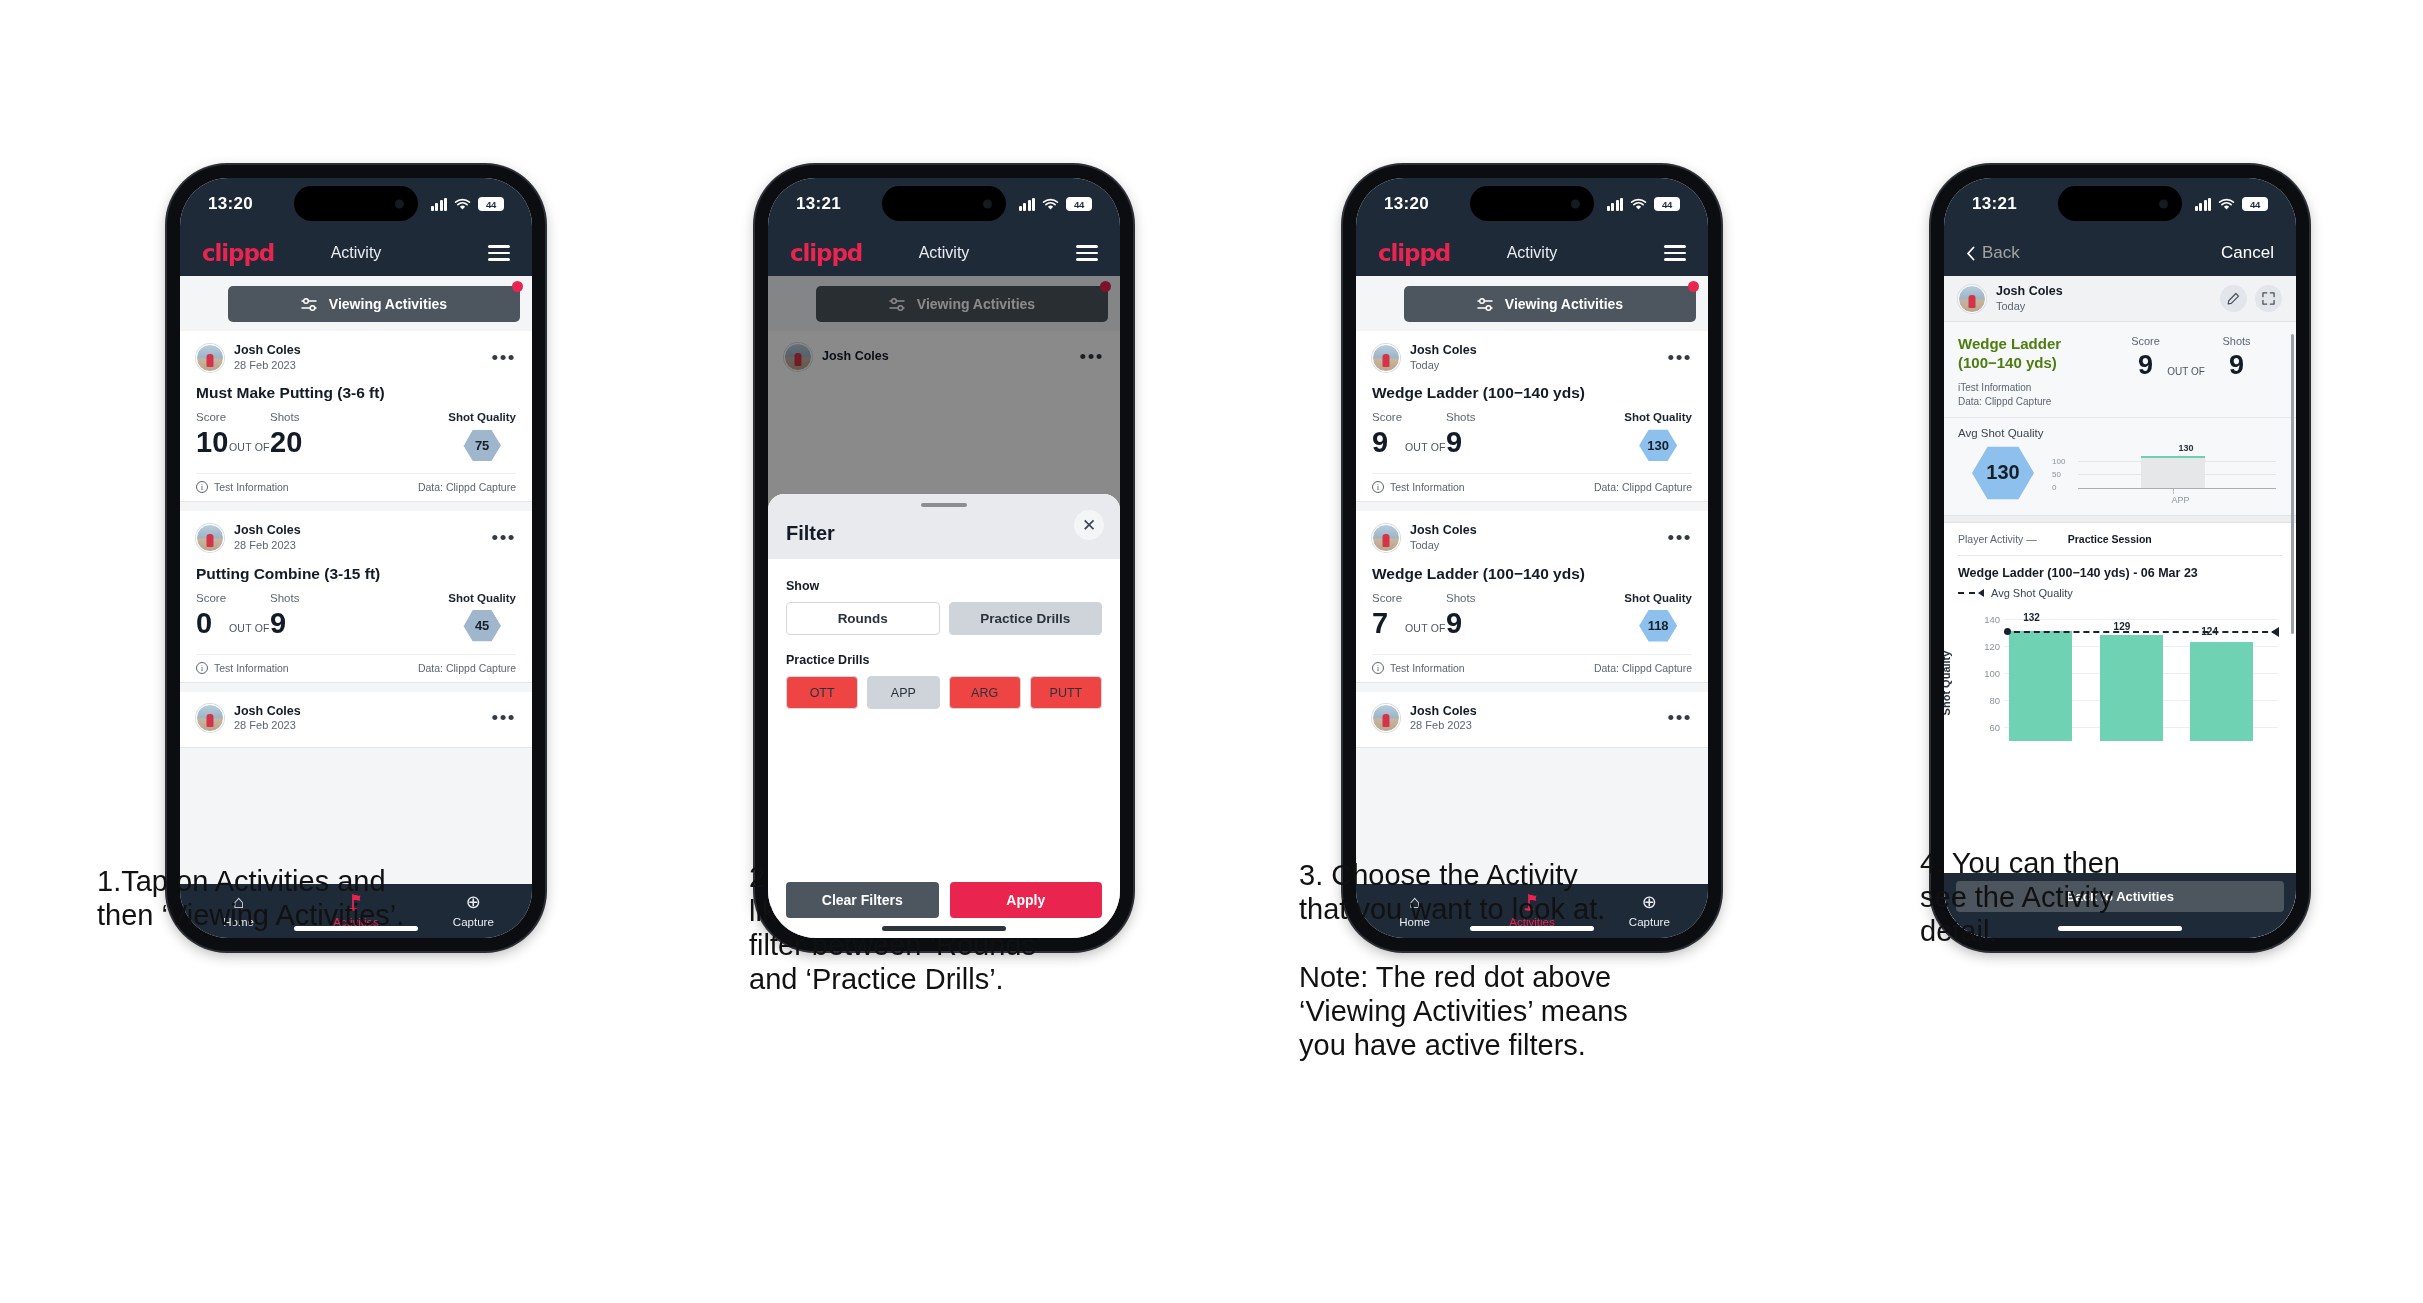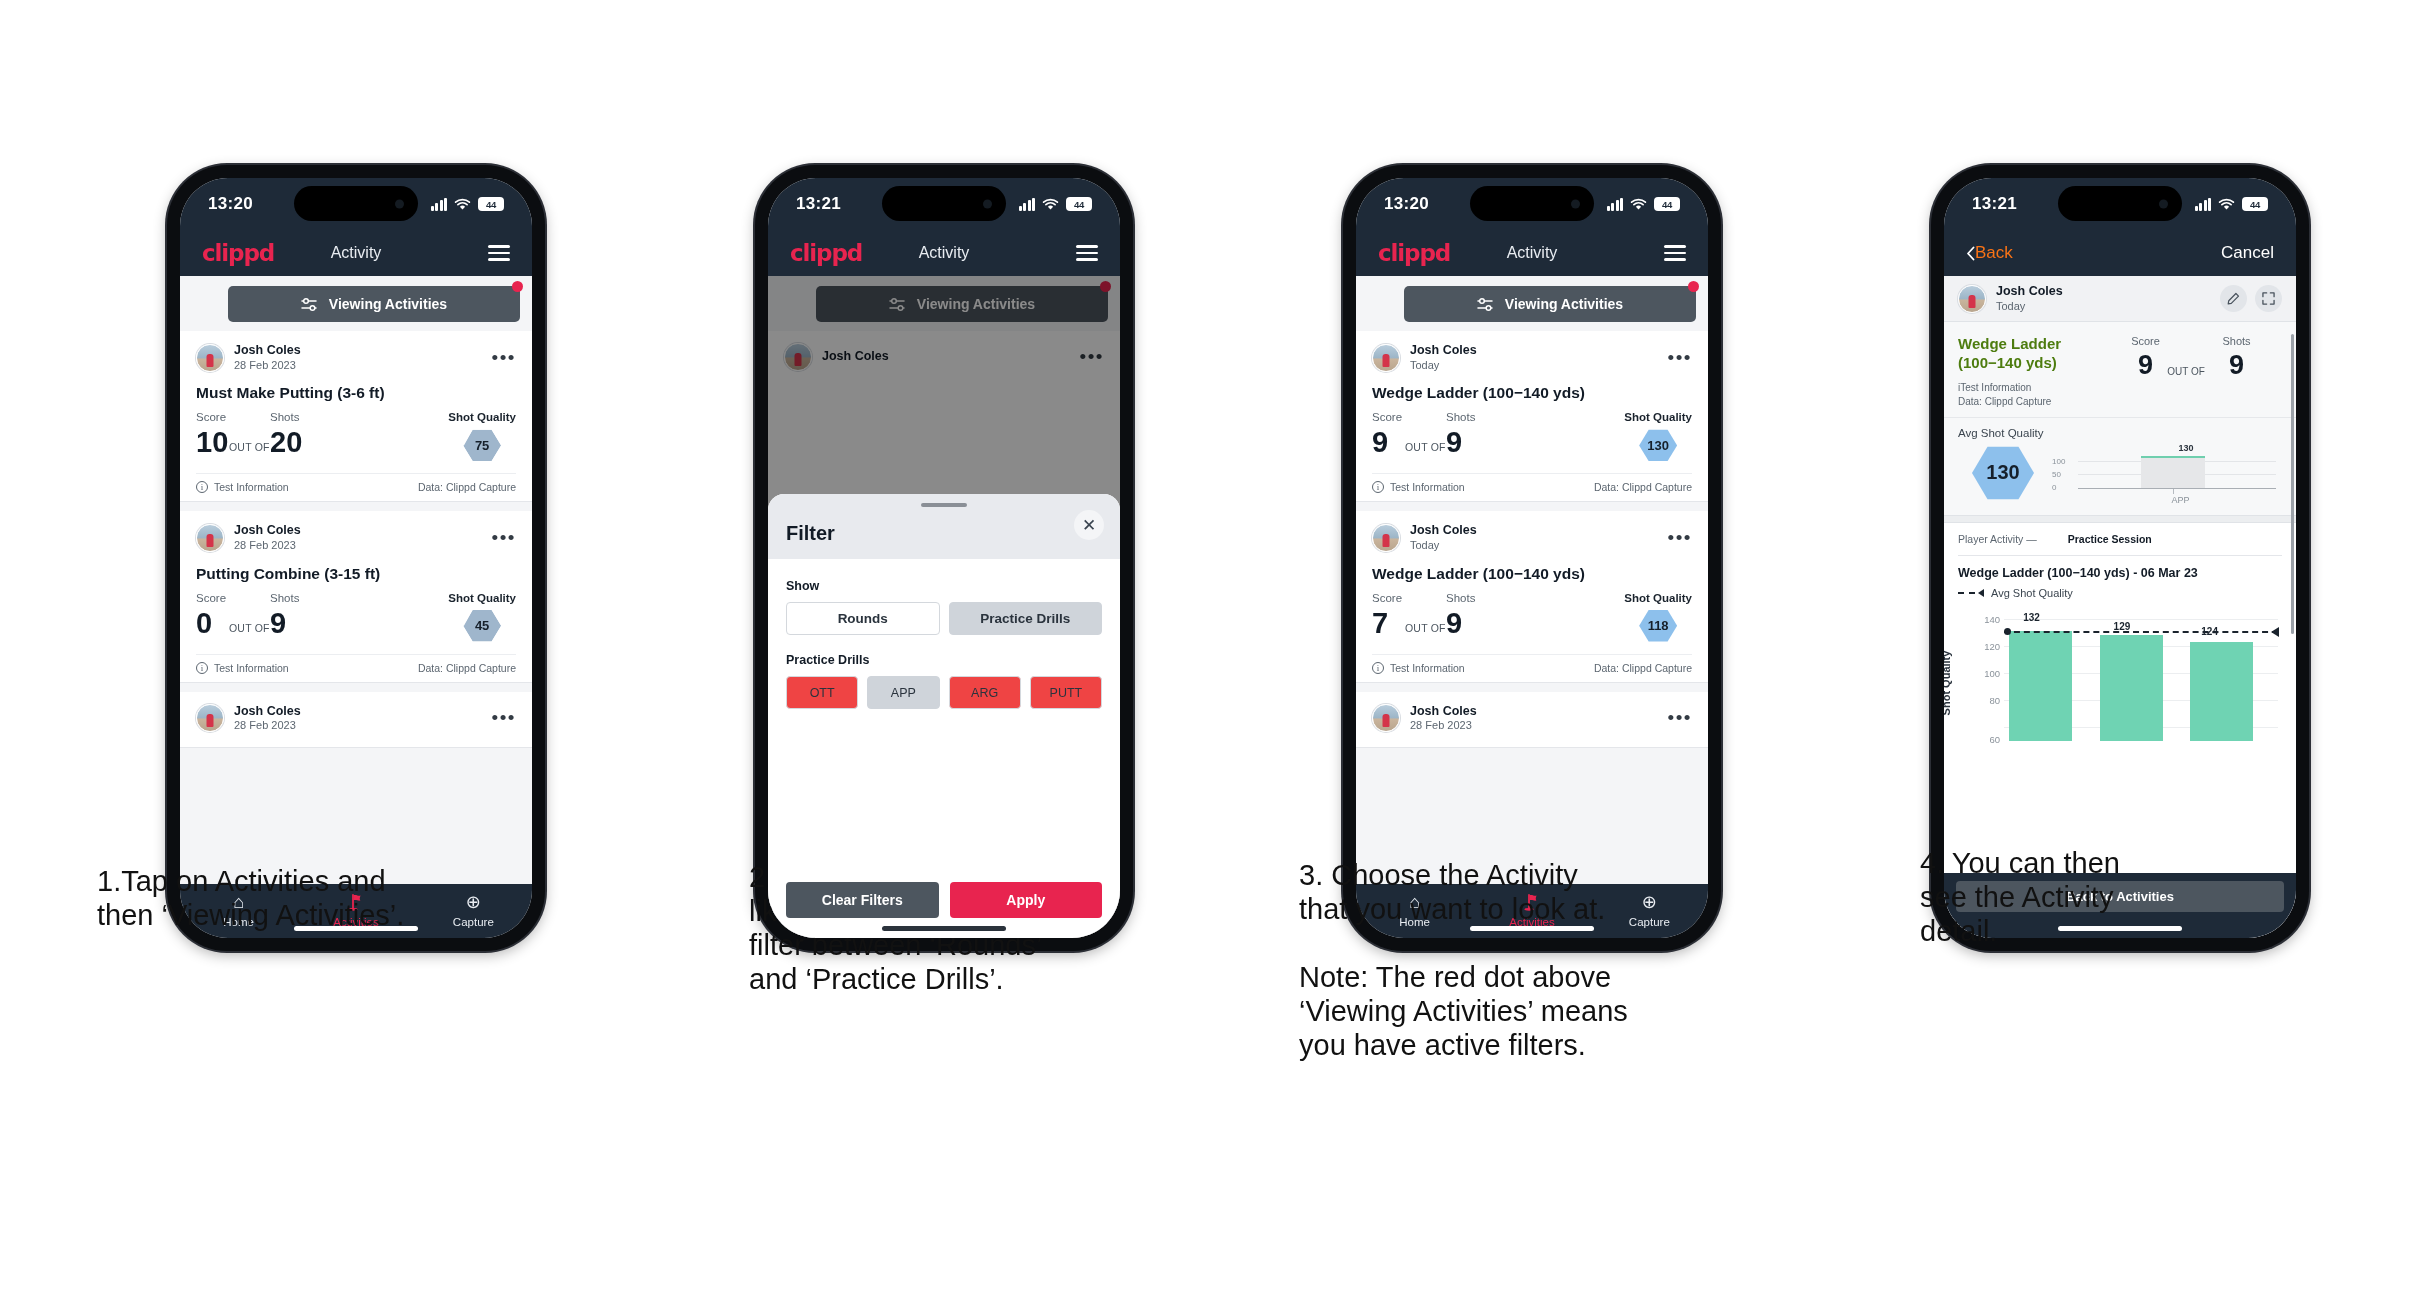--- a/index.html
+++ b/index.html
@@ -74,21 +74,21 @@
   .brand {
     font-size: 23px; font-weight: 800; color: #e8244f;
     letter-spacing: -1.1px; font-family: "DejaVu Sans", sans-serif;
   }
   .nav-title {
     position: absolute; left: 0; right: 0; text-align: center;
     color: #e9edf2; font-size: 16px; pointer-events: none;
   }
   .burger { margin-left: auto; width: 22px; position: relative; z-index: 2; }
   .burger span { display: block; height: 2.4px; background: #fff; margin: 4px 0; border-radius: 2px; }
-  .nav-back { color: #f97316; font-size: 17px; display: flex; align-items: center; z-index:2;}
+  .nav-back { color: #a3a3a3; font-size: 17px; display: flex; align-items: center; gap: 7px; z-index:2;}
   .nav-cancel { color: #fff; font-size: 17px; margin-left: auto; z-index:2;}
 
   
   .body { flex: 1 1 auto; background: #f4f5f7; overflow: hidden; position: relative; }
 
   
   .filterbar-wrap { background: #f4f5f7; padding: 10px 12px 9px; position: relative; }
   .filterbar {
     height: 36px; background: #4d565f; border-radius: 5px;
     display: flex; align-items: center; justify-content: center; gap: 11px;
@@ -833,21 +833,21 @@
               <span class="leg-line"></span>
               <span>Avg Shot Quality</span>
             </div>
             <div class="bigchart">
               <div class="bc-ytitle">Shot Quality</div>
 
               <div class="bc-ylab" style="top:6px">140</div>
               <div class="bc-ylab" style="top:33px">120</div>
               <div class="bc-ylab" style="top:60px">100</div>
               <div class="bc-ylab" style="top:87px">80</div>
-              <div class="bc-ylab" style="top:126px">60</div>
+              <div class="bc-ylab" style="top:114px">60</div>
 
               <div class="bc-plot">
                 <div class="bc-grid" style="top:6px"></div>
                 <div class="bc-grid" style="top:33px"></div>
                 <div class="bc-grid" style="top:60px"></div>
                 <div class="bc-grid" style="top:87px"></div>
                 <div class="bc-grid" style="top:114px"></div>
 
                 <div class="bc-bar" style="left:2%;  width:23%; height:110px;"></div>
                 <div class="bc-bar" style="left:35%; width:23%; height:106px;"></div>

